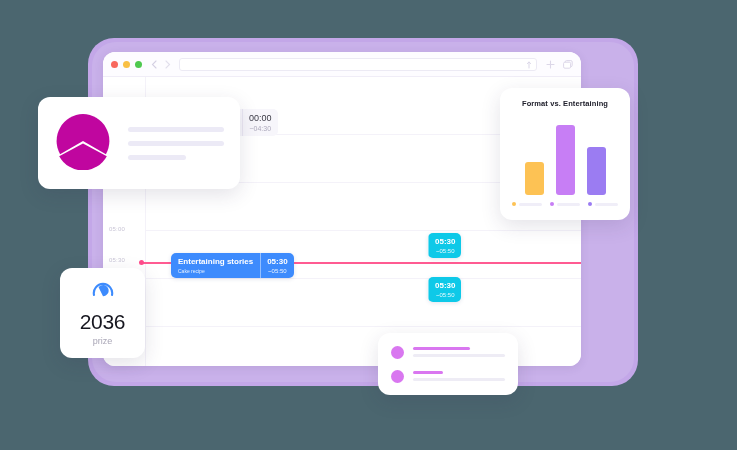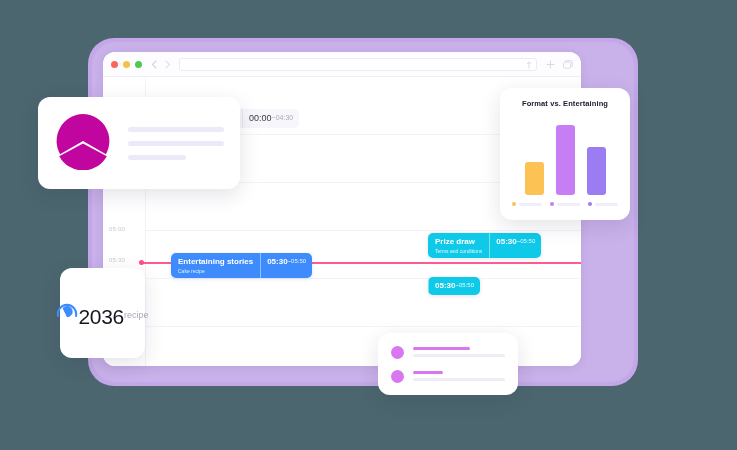--- a/index.html
+++ b/index.html
@@ -120,21 +120,21 @@
     padding: 4px 7px 4px 7px;
     min-width: 0;
   }
   .event .ev-title { font-size: 8px; font-weight: 700; white-space: nowrap; line-height: 1.25; }
   .event .ev-sub { font-size: 5px; opacity: .88; white-space: nowrap; margin-top: 1px; }
   .event .ev-time {
     padding: 4px 6px;
     border-left: 1px solid rgba(255,255,255,.45);
     text-align: center;
     display: flex;
-    flex-direction: row;
+    flex-direction: column;
     justify-content: center;
   }
   .event .ev-start { font-size: 8px; font-weight: 700; white-space: nowrap; line-height: 1.25; }
   .event .ev-end { font-size: 6px; opacity: .9; white-space: nowrap; margin-top: 1px; }
 
   .event.blue { background: #3d8bfd; }
   .event.cyan { background: #0ec9e8; }
   .event.ghost {
     background: #f7f6fb;
     color: #6c6880;
@@ -214,20 +214,21 @@
   }
   .legend-item { display: flex; align-items: center; gap: 3px; flex: 1; }
   .legend-dot { width: 4px; height: 4px; border-radius: 50%; flex: 0 0 auto; }
   .legend-line { height: 3px; border-radius: 2px; background: #f0eef8; flex: 1; }
 
   
   #views-card {
     left: 60px; top: 268px;
     width: 85px; height: 90px;
     display: flex;
+    flex-direction: column;
     align-items: center;
     justify-content: center;
   }
   #views-number {
     font-size: 21px;
     font-weight: 400;
     color: #16161f;
     line-height: 1;
     margin-top: 7px;
     letter-spacing: -0.3px;
@@ -335,24 +336,20 @@
         <div class="ev-title">Entertaining stories</div>
         <div class="ev-sub">Cake recipe</div>
       </div>
       <div class="ev-time">
         <div class="ev-start">05:30</div>
         <div class="ev-end">~05:50</div>
       </div>
     </div>
 
     <div class="event cyan" style="left:325px; top:156px;">
-      <div class="ev-main">
-        <div class="ev-title">Prize draw</div>
-        <div class="ev-sub">Terms and conditions</div>
-      </div>
       <div class="ev-time">
         <div class="ev-start">05:30</div>
         <div class="ev-end">~05:50</div>
       </div>
     </div>
 
     <div class="event cyan" style="left:325px; top:200px;">
       <div class="ev-time">
         <div class="ev-start">05:30</div>
         <div class="ev-end">~05:50</div>
@@ -400,21 +397,21 @@
 </div>
 
 <div class="float-card" id="views-card">
   <span>
     <svg width="22" height="20" viewBox="0 0 22 20">
       <path d="M2 15 A9.2 9.2 0 1 1 20 15" stroke="#3d8bfd" stroke-width="2.1" fill="none" stroke-linecap="round"></path>
       <path d="M11 16.2 A5.6 5.6 0 1 0 6.6 7.2 Z" fill="#3d8bfd"></path>
     </svg>
   </span>
   <div id="views-number">2036</div>
-  <div id="views-label">recipe</div>
+  <div id="views-label">prize</div>
 </div>
 
 <div class="float-card" id="list-card">
   <div class="list-row">
     <div class="avatar-circle"></div>
     <div class="row-lines">
       <div class="row-line-top" id="rl0" style="width: 62%;"></div>
       <div class="row-line-bot"></div>
     </div>
   </div>

